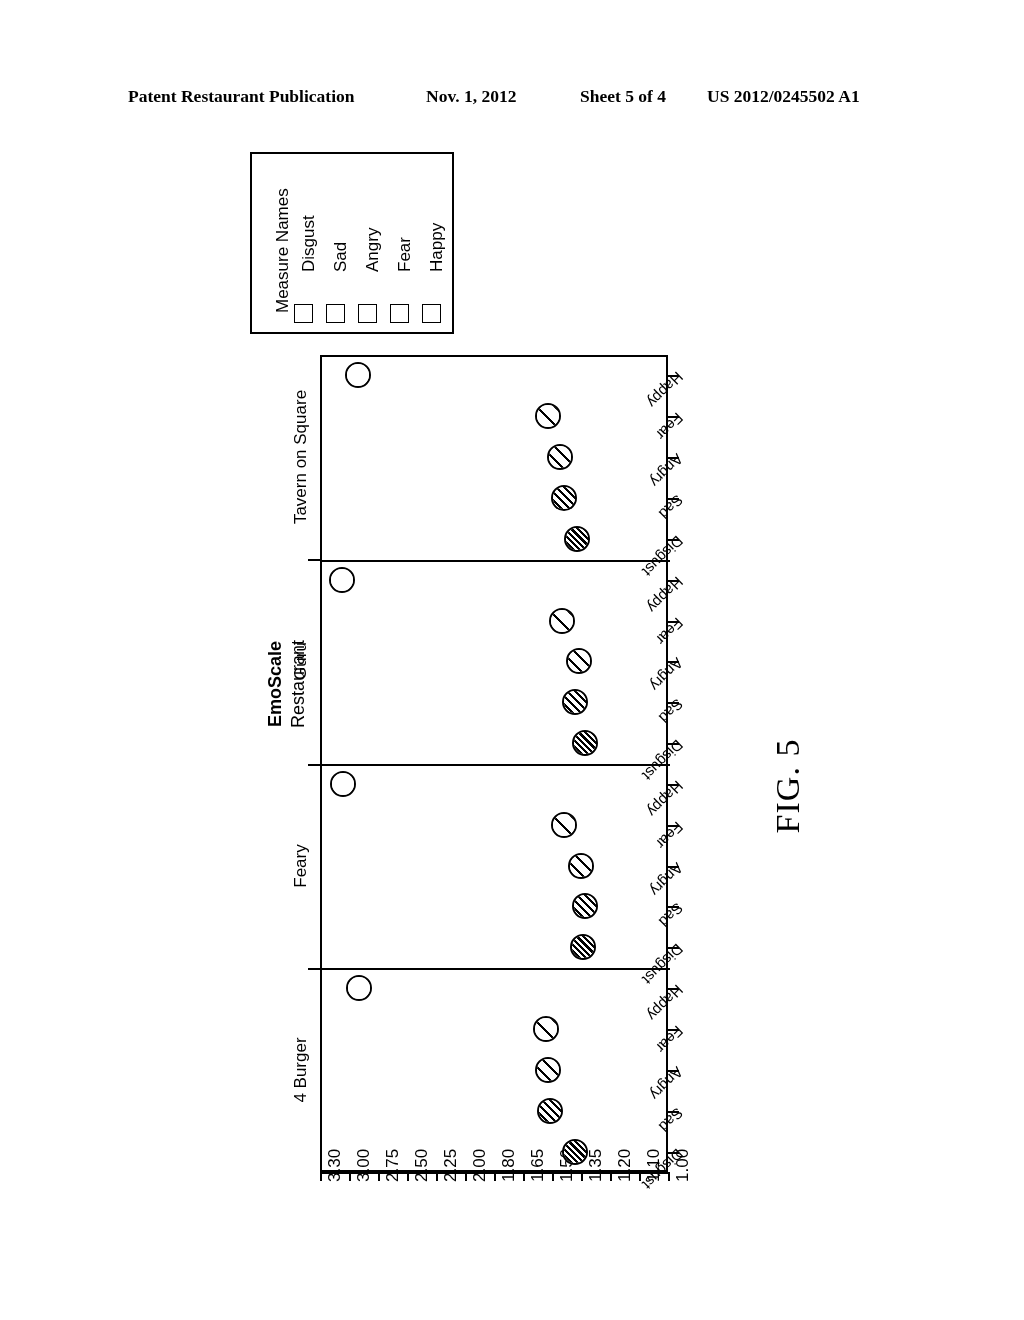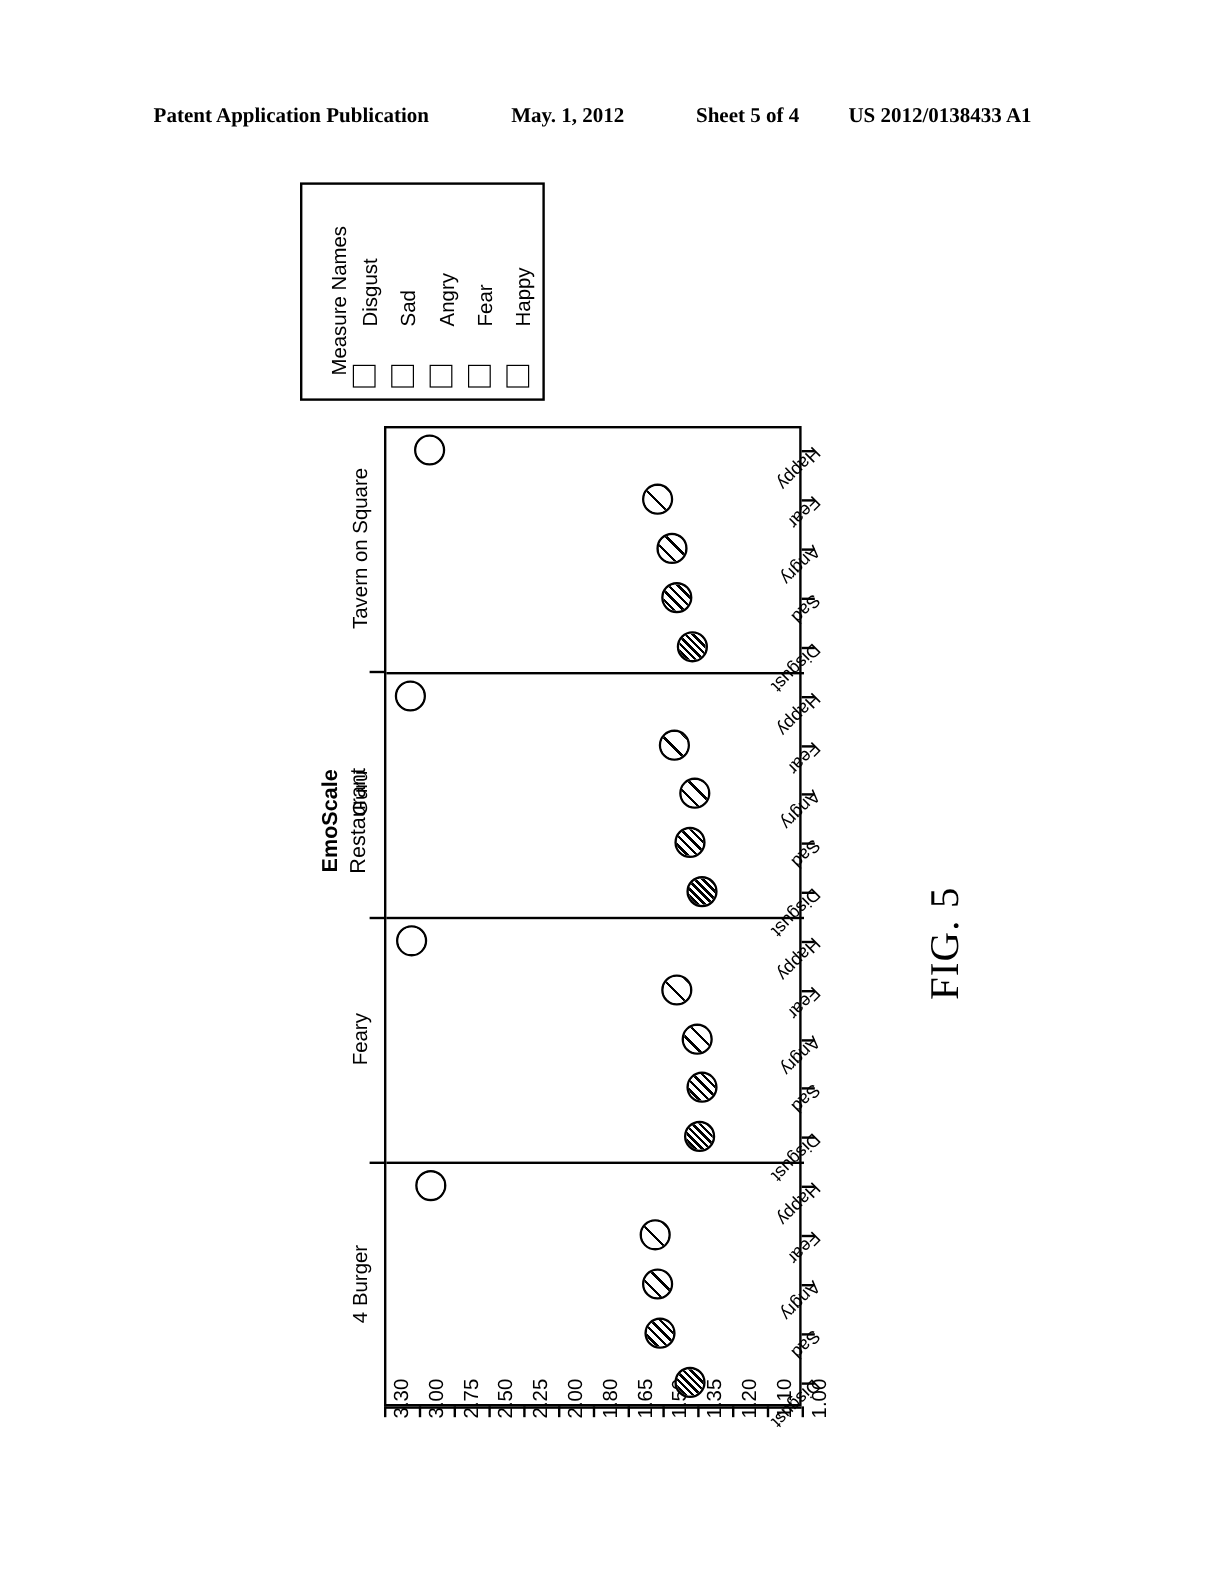--- a/index.html
+++ b/index.html
@@ -78,24 +78,24 @@
   .emo-label{position:absolute;width:80px;height:18px;font-size:15px;
       white-space:nowrap;transform:rotate(135deg);transform-origin:left center;
       display:flex;align-items:center;justify-content:flex-start;}
   .emo-tick{position:absolute;left:668px;width:11px;height:0;
       border-top:2.2px solid #000;}
 </style>
 </head>
 <body>
 
 <div id="patent-header">
-  <span id="ph-pub">Patent Application Publication</span>
-  <span id="ph-date">May. 1, 2012</span>
+  <span id="ph-pub">Patent Restaurant Publication</span>
+  <span id="ph-date">Nov. 1, 2012</span>
   <span id="ph-sheet">Sheet 5 of 4</span>
-  <span id="ph-num">US 2012/0138433 A1</span>
+  <span id="ph-num">US 2012/0245502 A1</span>
 </div>
 
 <div id="fig-caption">
   <span>FIG. 5</span>
 </div>
 
 <div id="legend">
   <div class="legend-inner" id="legend-inner">
     <div id="legend-title">Measure Names</div>
   <div class="legend-entry" style="left: 38px;">

